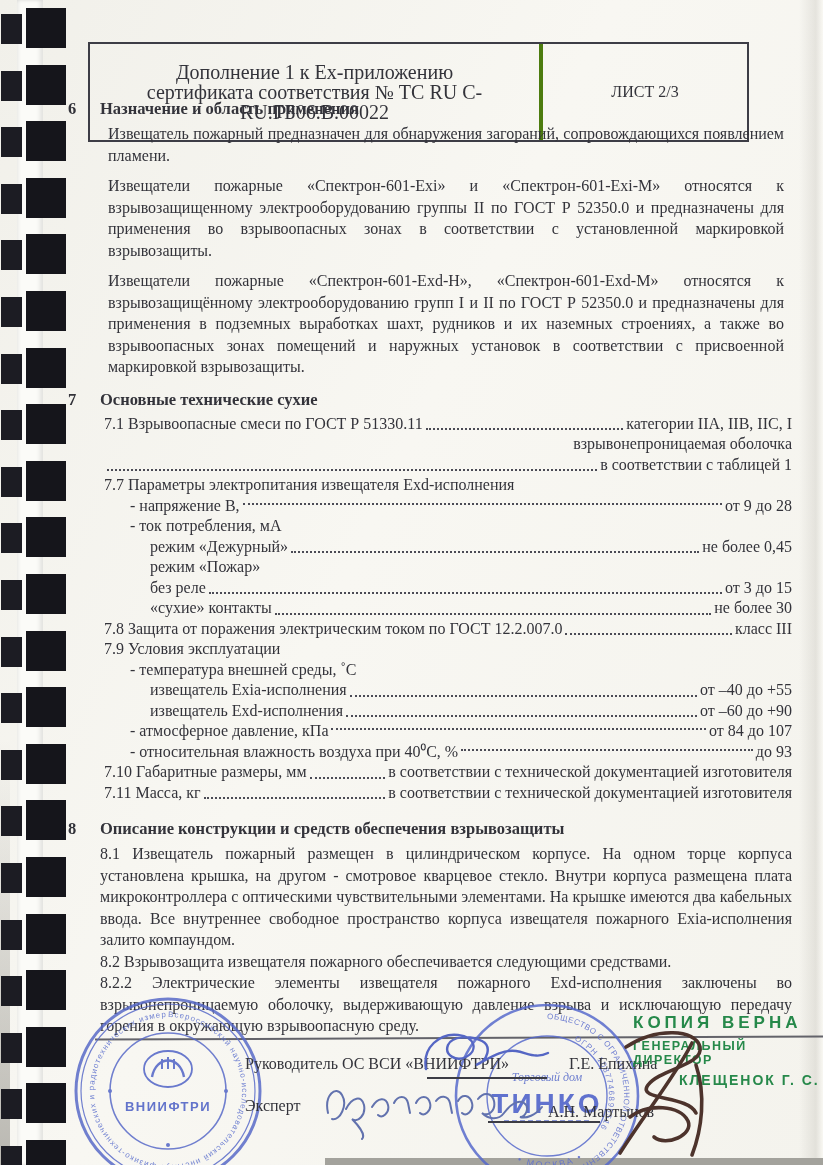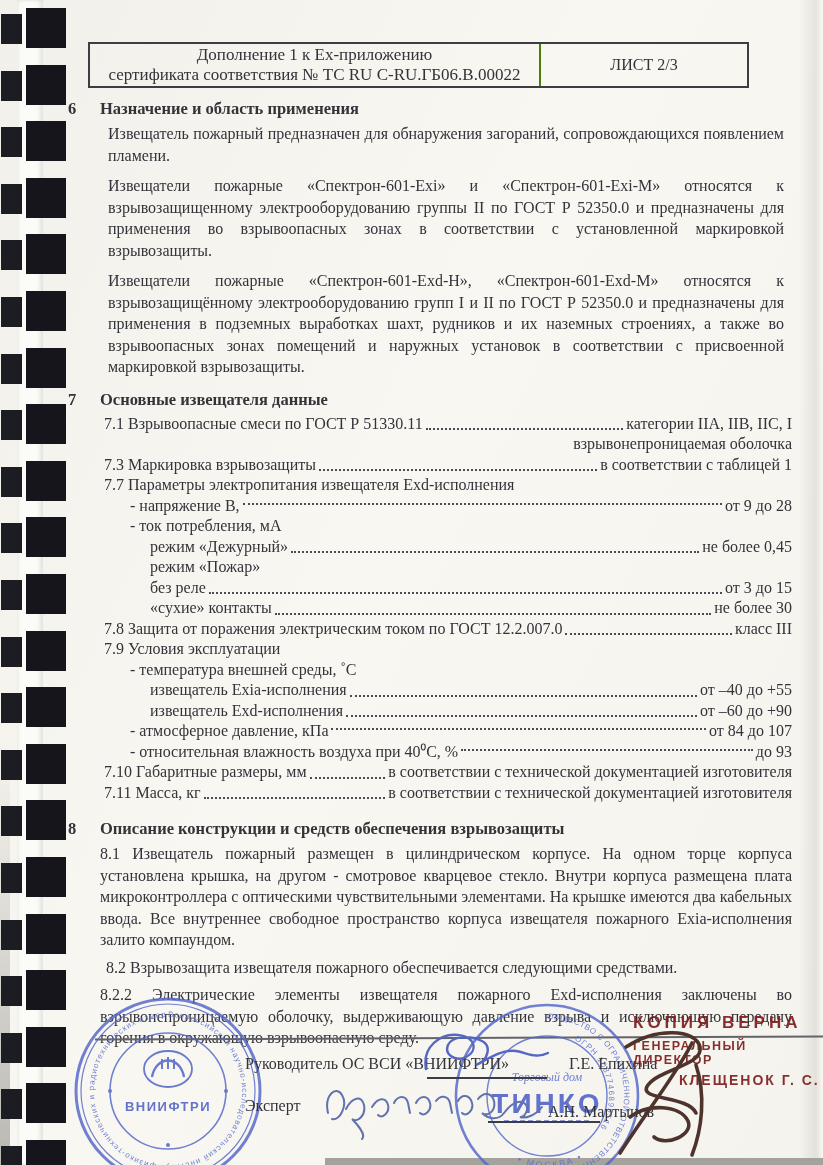--- a/index.html
+++ b/index.html
@@ -17,22 +17,22 @@
   .rings-b{position:absolute;left:26px;top:0;width:40px;height:100%;
     background:repeating-linear-gradient(to bottom,transparent 0 8px,#15151b 8px 48px,transparent 48px 56.6px);}
   .edge-left{position:absolute;left:0;top:740px;bottom:0;width:10px;
     background:linear-gradient(to bottom,rgba(165,163,156,0),rgba(165,163,156,.75));}
   .edge-right{position:absolute;top:0;right:0;width:24px;height:100%;
     background:linear-gradient(to right,rgba(0,0,0,0),rgba(120,115,105,.14) 70%,rgba(250,249,244,.8));}
   .bottom-band{position:absolute;left:325px;right:0;bottom:0;height:7px;background:#a3a29c;}
   
   .doc-table{position:absolute;left:88px;top:42px;width:657px;display:flex;
     border:2px solid #3d3d46;background:transparent;z-index:2;}
-  .doc-table .cell-l{width:441px;border-right:2px solid #4d7c0f;text-align:center;
-    font-size:17px;line-height:20px;padding:1px 4px;}
+  .doc-table .cell-l{width:441px;border-right:4px solid #4d7c0f;text-align:center;
+    font-size:20px;line-height:20px;padding:18px 4px;}
   .doc-table .cell-r{flex:1;display:flex;align-items:center;justify-content:center;font-size:16px;}
   
   .content{position:absolute;left:68px;top:98px;width:724px;z-index:2;}
   .sec-head{display:flex;font-weight:bold;font-size:16.5px;line-height:22px;margin:0 0 3px;}
   .sec-head .num{width:32px;flex:none;}
   .para{font-size:16px;line-height:21.5px;text-align:justify;margin:0 8px 9px;padding-left:0;}
   .s7{margin-top:11px;}
   .spec{font-size:16px;line-height:20.5px;}
   .spec-row{display:flex;align-items:flex-end;}
   .spec-row .lbl{white-space:nowrap;}
@@ -50,21 +50,21 @@
   .stamp-vnii{left:72px;top:10px;}
   .stamp-tinko{left:452px;top:16px;}
   .sig-text{position:absolute;font-size:16px;white-space:nowrap;}
   .role1{left:245px;top:70px;}
   .name1{left:569px;top:70px;}
   .role2{left:245px;top:112px;}
   .name2{left:548px;top:118px;}
   .sig-line{position:absolute;height:2px;background:#3c3c44;}
   .line1{left:427px;top:92px;width:120px;}
   .line2{left:488px;top:136px;width:112px;}
-  .copy-stamp{position:absolute;left:633px;top:28px;width:190px;color:#7f1d1d;
+  .copy-stamp{position:absolute;left:633px;top:28px;width:190px;color:#15803d;
     font-family:"Liberation Sans",sans-serif;font-weight:bold;opacity:.92;}
   .copy-l1{font-size:17px;letter-spacing:4px;}
   .copy-l2{font-size:12.5px;letter-spacing:1.5px;margin-top:6px;}
   .copy-l3{font-size:14px;letter-spacing:2px;margin-top:5px;padding-left:46px;}
   .sig-svg{position:absolute;}
   .sig-epikhina{left:418px;top:44px;}
   .sig-martynov{left:322px;top:84px;}
   .sig-kleshchenok{left:596px;top:40px;}
 </style>
 </head>
@@ -94,31 +94,30 @@
   <div class="sec-head">
     <span class="num">6</span>
     <span>Назначение и область применения</span>
   </div>
   <div class="para" style="padding-left:32px">Извещатель пожарный предназначен для обнаружения загораний, сопровождающихся появлением пламени.</div>
   <div class="para" style="padding-left:32px">Извещатели пожарные «Спектрон-601-Exi» и  «Спектрон-601-Exi-M»  относятся к взрывозащищенному электрооборудованию группы II  по ГОСТ Р 52350.0 и предназначены для применения во взрывоопасных зонах в соответствии с установленной маркировкой взрывозащиты.</div>
   <div class="para" style="padding-left:32px">Извещатели пожарные «Спектрон-601-Exd-Н», «Спектрон-601-Exd-М» относятся к взрывозащищённому электрооборудованию групп I и II по ГОСТ Р 52350.0 и предназначены для применения в подземных выработках шахт, рудников и их наземных строениях, а также во взрывоопасных зонах помещений и наружных установок в соответствии с присвоенной маркировкой взрывозащиты.</div>
 
   <div class="sec-head s7">
     <span class="num">7</span>
-    <span>Основные извещателя данные</span>
+    <span>Основные технические сухие</span>
   </div>
   <div class="spec">
     <div class="spec-row i0">
       <span class="lbl">7.1 Взрывоопасные смеси по ГОСТ Р 51330.11</span>
         <span class="leader"></span>
         <span class="val">категории IIА, IIВ, IIС, I</span>
     </div>
     <div class="spec-cont">взрывонепроницаемая оболочка</div>
     <div class="spec-row i0">
-      <span class="lbl">7.3 Маркировка взрывозащиты</span>
         <span class="leader"></span>
         <span class="val">в соответствии с таблицей 1</span>
     </div>
     <div class="spec-row i0 plain">
       <span class="lbl">7.7 Параметры электропитания извещателя Exd-исполнения</span>
     </div>
     <div class="spec-row i1">
       <span class="lbl">- напряжение В,</span>
         <span class="leader"></span>
         <span class="val">от 9 до 28</span>
@@ -185,21 +184,21 @@
         <span class="leader"></span>
         <span class="val">в соответствии с технической документацией изготовителя</span>
     </div>
   </div>
 
   <div class="sec-head s8">
     <span class="num">8</span>
     <span>Описание конструкции и средств обеспечения  взрывозащиты</span>
   </div>
   <div class="para" style="padding-left:32px;margin:0">8.1 Извещатель пожарный размещен в цилиндрическом  корпусе. На одном торце корпуса установлена крышка,  на другом - смотровое кварцевое стекло. Внутри корпуса размещена плата микроконтроллера с оптическими чувствительными элементами. На крышке имеются два кабельных ввода. Все внутреннее свободное пространство корпуса извещателя пожарного Exia-исполнения залито компаундом.</div>
-  <div class="para" style="padding-left:32px;margin:6px">8.2 Взрывозащита извещателя пожарного обеспечивается следующими средствами.</div>
+  <div class="para" style="padding-left:32px;margin:0">8.2 Взрывозащита извещателя пожарного обеспечивается следующими средствами.</div>
   <div class="para" style="padding-left:32px;margin:0">8.2.2 Электрические элементы извещателя пожарного Exd-исполнения заключены во взрывонепроницаемую оболочку, выдерживающую давление взрыва и исключающую передачу горения в окружающую взрывоопасную среду.</div>
 </div>
 
 <div class="footer">
   <div class="pen-line"></div>
 
   <svg class="stamp stamp-vnii" width="192" height="192" viewBox="0 0 192 192">
     <defs>
       <path id="vr" d="M96,22 a74,74 0 1,1 -0.01,0"></path>
     </defs>

